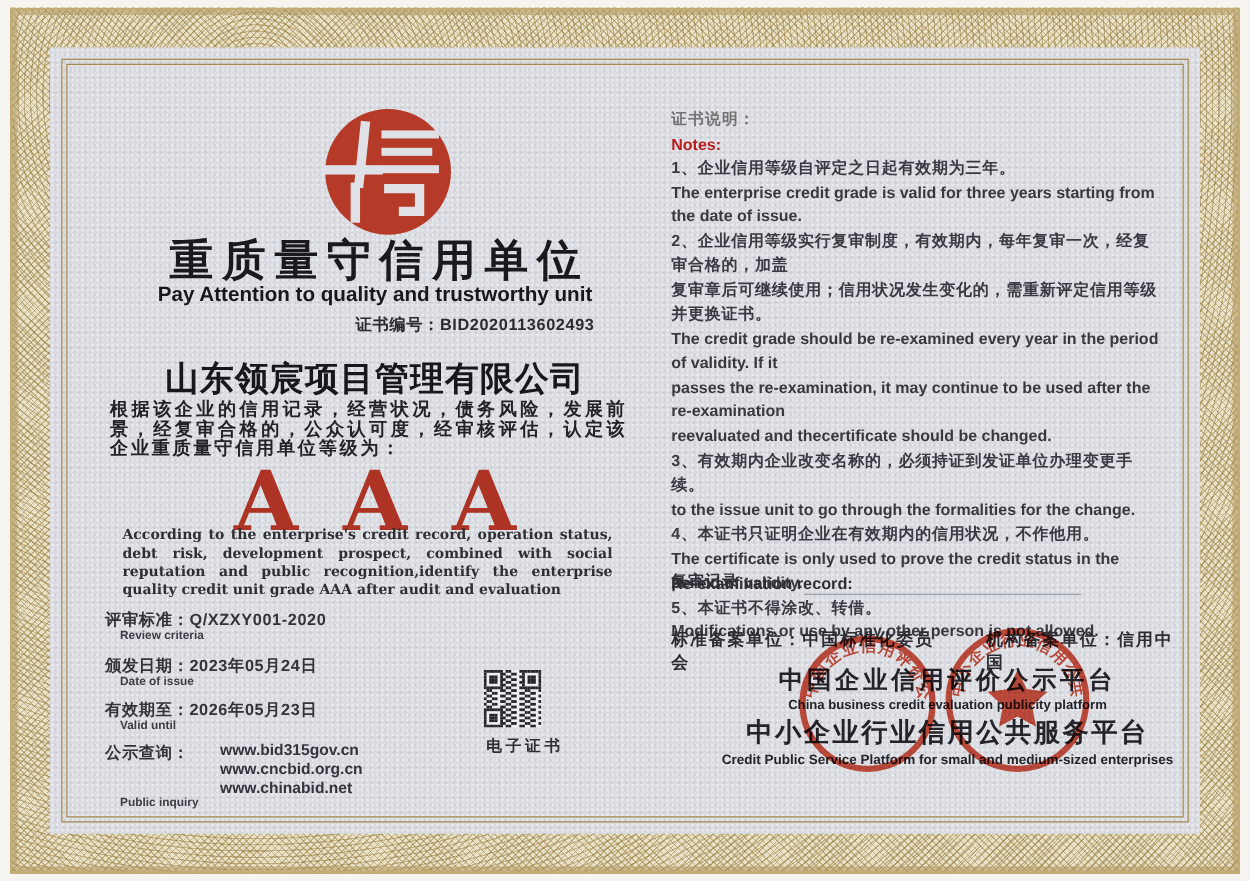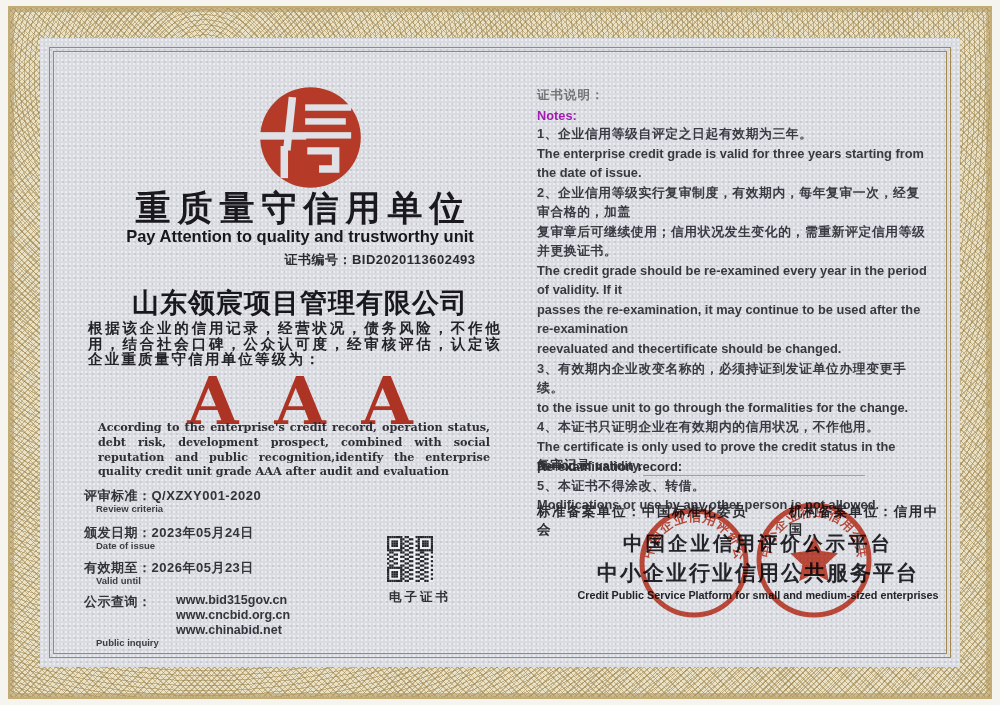--- a/index.html
+++ b/index.html
@@ -51,21 +51,21 @@
     font-size:11.2px;line-height:14.8px;font-weight:bold;color:#2e2e34;text-align:justify;}
   .meta-row{position:absolute;left:84px;font-size:13px;font-weight:bold;color:#33333a;letter-spacing:.5px;}
   .meta-sub{position:absolute;left:96px;font-size:9.5px;font-weight:bold;color:#3c3c44;}
   .urls{position:absolute;left:176px;font-size:12.5px;font-weight:bold;color:#34343c;line-height:15.2px;}
   .qr{position:absolute;left:387px;top:536px;width:46px;height:46px;background:#e8eaee;}
   .qr svg{display:block;}
   .qr-label{position:absolute;left:389px;top:589px;font-size:12.5px;font-weight:bold;color:#2f2f36;letter-spacing:3px;}
 
   
   .notes-title{position:absolute;left:537px;top:87px;font-size:12.5px;font-weight:bold;color:#737373;letter-spacing:1px;}
-  .notes-title-en{position:absolute;left:537px;top:108px;font-size:12.8px;font-weight:bold;color:#a21caf;}
+  .notes-title-en{position:absolute;left:537px;top:108px;font-size:12.8px;font-weight:bold;color:#b91c1c;}
   .notes-body{position:absolute;left:537px;top:124px;width:396px;
     font-size:12.8px;color:#3a3a42;line-height:19.55px;}
   .notes-body .zh{letter-spacing:.6px;font-weight:600;}
   .notes-body .en{letter-spacing:0;font-weight:600;color:#38383f;}
   .reexam-zh{position:absolute;left:537px;top:441px;font-size:12.5px;font-weight:bold;color:#33333b;letter-spacing:1px;margin-top:16px;}
   .reexam-en{position:absolute;left:537px;top:459px;font-size:13px;font-weight:bold;color:#2d2d33;}
   .reexam-line{position:absolute;left:643px;top:475px;width:222px;border-bottom:1px solid #9aa0ac;}
   .filing{position:absolute;left:537px;top:503px;width:410px;display:flex;gap:36px;
     font-size:13.5px;font-weight:bold;color:#2b2b31;letter-spacing:1.5px;}
   .platform{position:absolute;left:558px;top:530px;width:400px;text-align:center;color:#232329;}
@@ -99,21 +99,21 @@
       <path d="M47 59 h30 v24 h-19 v-7 h12 v-10 h-23 z"></path>
     </g>
   </svg>
 </div>
 
 <div class="title">重质量守信用单位</div>
 <div class="subtitle">Pay Attention to quality and trustworthy unit</div>
 <div class="certno">证书编号：BID2020113602493</div>
 
 <div class="company">山东领宸项目管理有限公司</div>
-<div class="statement">根据该企业的信用记录，经营状况，债务风险，不作他用，结合社会口碑，公众认可度，经审核评估，认定该企业重质量守信用单位等级为：</div>
+<div class="statement">根据该企业的信用记录，经营状况，债务风险，发展前景，经复审合格的，公众认可度，经审核评估，认定该企业重质量守信用单位等级为：</div>
 <div class="grade">AAA</div>
 <div class="en-para">According to the enterprise's credit record, operation status, debt risk, development prospect, combined with social reputation and public recognition,identify the enterprise quality credit unit grade AAA after audit and evaluation</div>
 
 <div class="meta-row" style="top:487px">评审标准：Q/XZXY001-2020</div>
 <div class="meta-sub" style="top:503px">Review criteria</div>
 
 <div class="meta-row" style="top:524px">颁发日期：2023年05月24日</div>
 <div class="meta-sub" style="top:540px">Date of issue</div>
 
 <div class="meta-row" style="top:559px">有效期至：2026年05月23日</div>
@@ -384,20 +384,21 @@
 <div class="reexam-en">Re-examination record:</div>
 <div class="reexam-line"></div>
 
 <div class="filing">
   <span>标准备案单位：中国标准化委员会</span>
   <span>机构备案单位：信用中国</span>
 </div>
 
 <div class="platform">
   <div class="p-zh1">中国企业信用评价公示平台</div>
+  <div class="p-en1">China business credit evaluation publicity platform</div>
   <div class="p-zh2">中小企业行业信用公共服务平台</div>
   <div class="p-en2">Credit Public Service Platform for small and medium-sized enterprises</div>
 </div>
 
 <div class="seal seal-1">
   <svg width="116" height="116" viewBox="0 0 116 116">
     <circle cx="58" cy="58" r="52" fill="none" stroke="#cf3a26" stroke-width="5"></circle>
     <path id="sealArc1" d="M 16 58 A 42 42 0 1 1 100 58" fill="none"></path>
     <text fill="#cf3a26" font-size="13" font-weight="bold" letter-spacing="1">
       <textPath href="#sealArc1" startOffset="4">中国企业信用评价公示平台</textPath>

